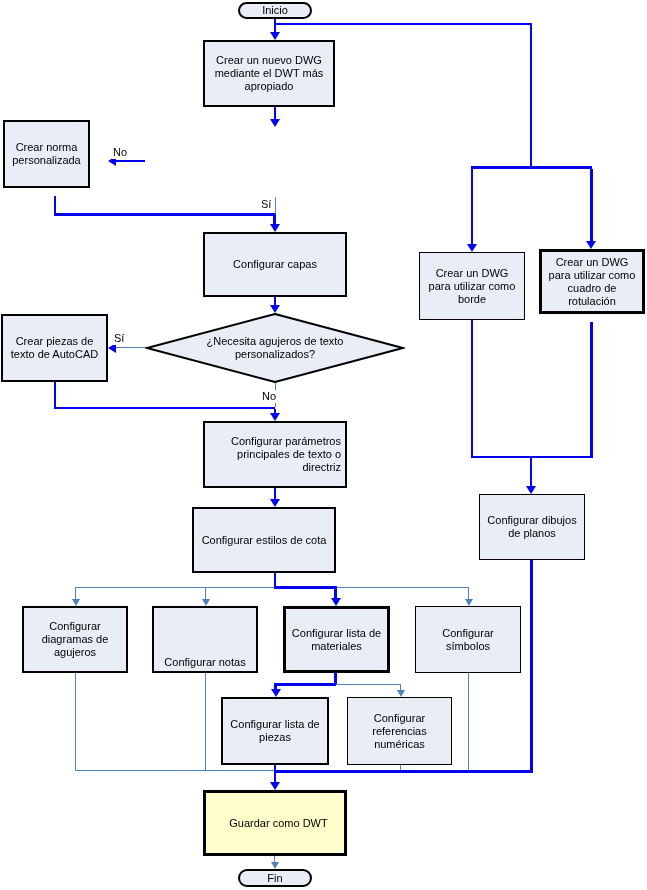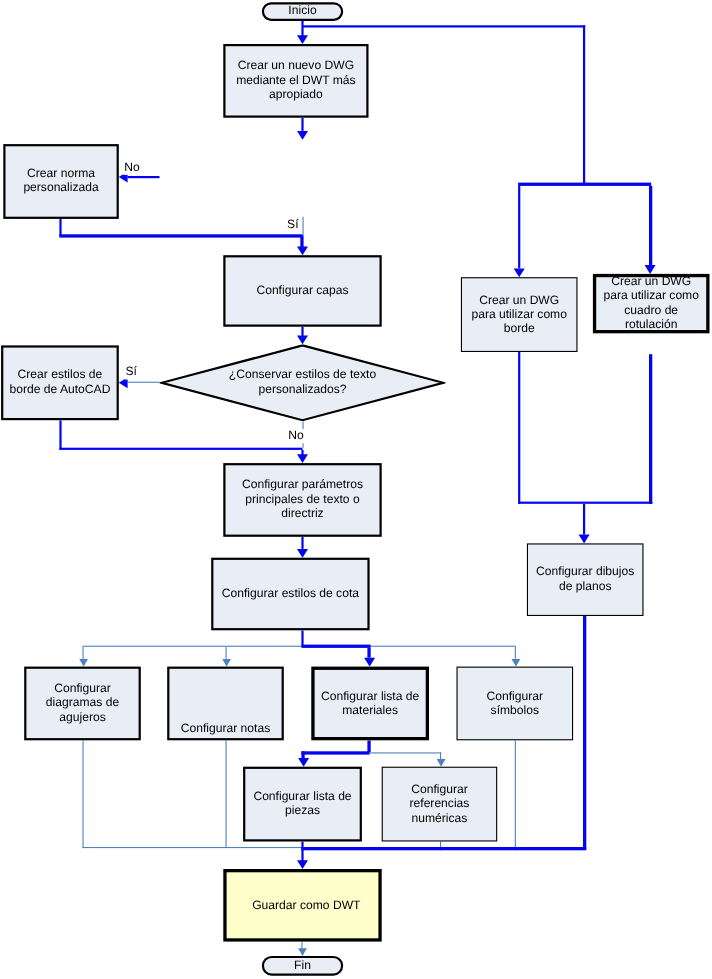--- a/index.html
+++ b/index.html
@@ -122,40 +122,40 @@
 
   <div class="node terminator" style="left:238px;top:2px;width:74px;height:17px;">
     <span>Inicio</span>
   </div>
 
   <div class="node" style="left:203px;top:40px;width:132px;height:67px;">
     <span>Crear un nuevo DWG mediante el DWT más apropiado</span>
   </div>
 
 
-  <div class="node" style="left:3px;top:131px;width:105px;height:68px;justify-content:center;">
+  <div class="node" style="left:3px;top:120px;width:87px;height:68px;justify-content:center;">
     <span>Crear norma personalizada</span>
   </div>
 
   <div class="node" style="left:203px;top:232px;width:144px;height:65px;">
     <span>Configurar capas</span>
   </div>
 
   <div class="dshape" style="left:145px;top:313px;width:260px;height:70px;">
     <svg width="260" height="70">
       <polygon points="130,1 258,35 130,69 2,35" fill="#E9EDF6" stroke="#000000" stroke-width="2"></polygon>
     </svg>
-    <div class="dlabel" style="left:40px;top:0;width:180px;height:70px;">¿Conservar estilos de texto personalizados?</div>
+    <div class="dlabel" style="left:40px;top:0;width:180px;height:70px;">¿Necesita agujeros de texto personalizados?</div>
   </div>
 
   <div class="node" style="left:1px;top:314px;width:107px;height:68px;">
-    <span>Crear estilos de borde de AutoCAD</span>
-  </div>
-
-  <div class="node" style="left:203px;top:421px;width:144px;height:67px;">
+    <span>Crear piezas de texto de AutoCAD</span>
+  </div>
+
+  <div class="node" style="left:203px;top:421px;width:144px;height:67px;text-align:right;">
     <span>Configurar parámetros principales de texto o directriz</span>
   </div>
 
   <div class="node" style="left:192px;top:507px;width:144px;height:66px;">
     <span>Configurar estilos de cota</span>
   </div>
 
   <div class="node" style="left:22px;top:606px;width:106px;height:67px;">
     <span>Configurar diagramas de agujeros</span>
   </div>
@@ -177,21 +177,21 @@
   </div>
 
   <div class="node b1" style="left:347px;top:697px;width:105px;height:68px;">
     <span>Configurar referencias numéricas</span>
   </div>
 
   <div class="node b1" style="left:419px;top:252px;width:106px;height:68px;">
     <span>Crear un DWG para utilizar como borde</span>
   </div>
 
-  <div class="node b3" style="left:539px;top:249px;width:106px;height:54px;">
+  <div class="node b3" style="left:539px;top:249px;width:106px;height:65px;">
     <span>Crear un DWG para utilizar como cuadro de rotulación</span>
   </div>
 
   <div class="node b1" style="left:479px;top:494px;width:106px;height:66px;">
     <span>Configurar dibujos de planos</span>
   </div>
 
   <div class="node b3 yellow" style="left:203px;top:790px;width:144px;height:66px;padding-left:11px;">
     <span>Guardar como DWT</span>
   </div>

